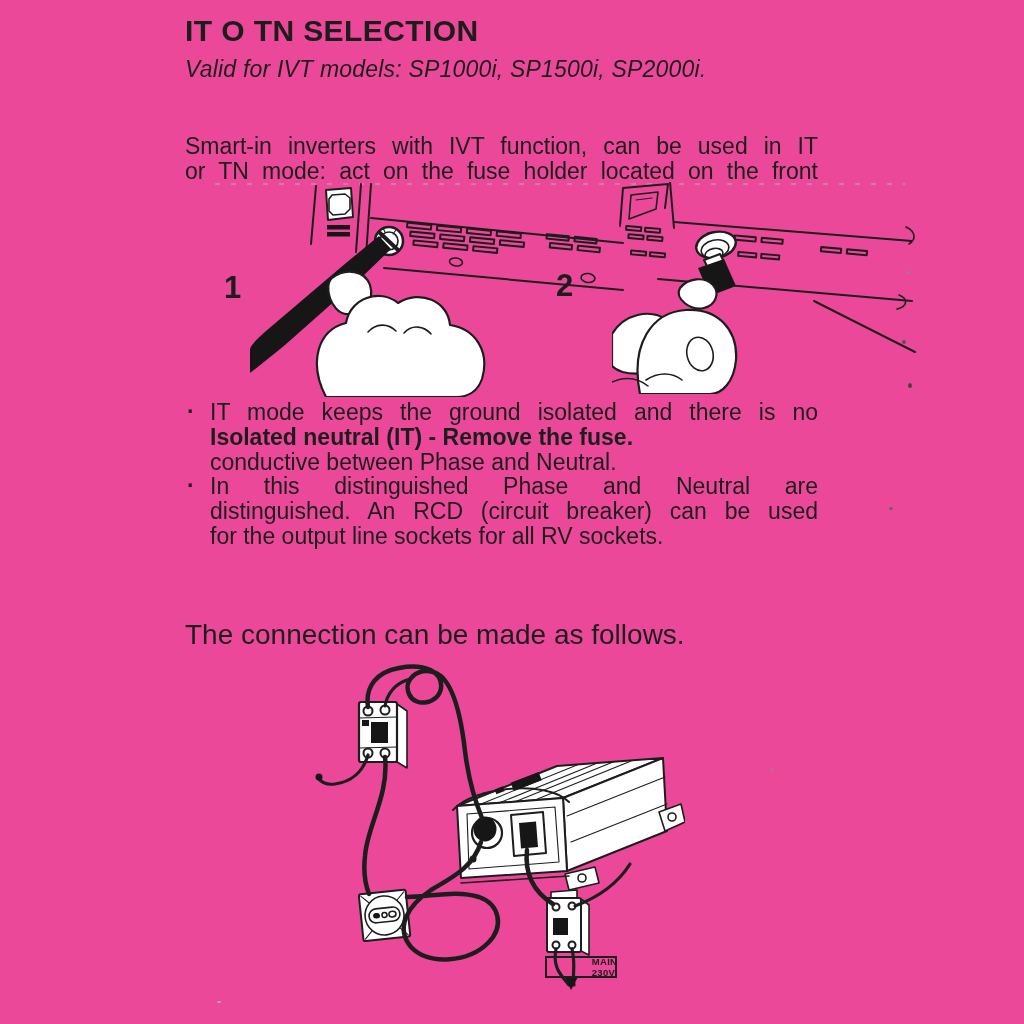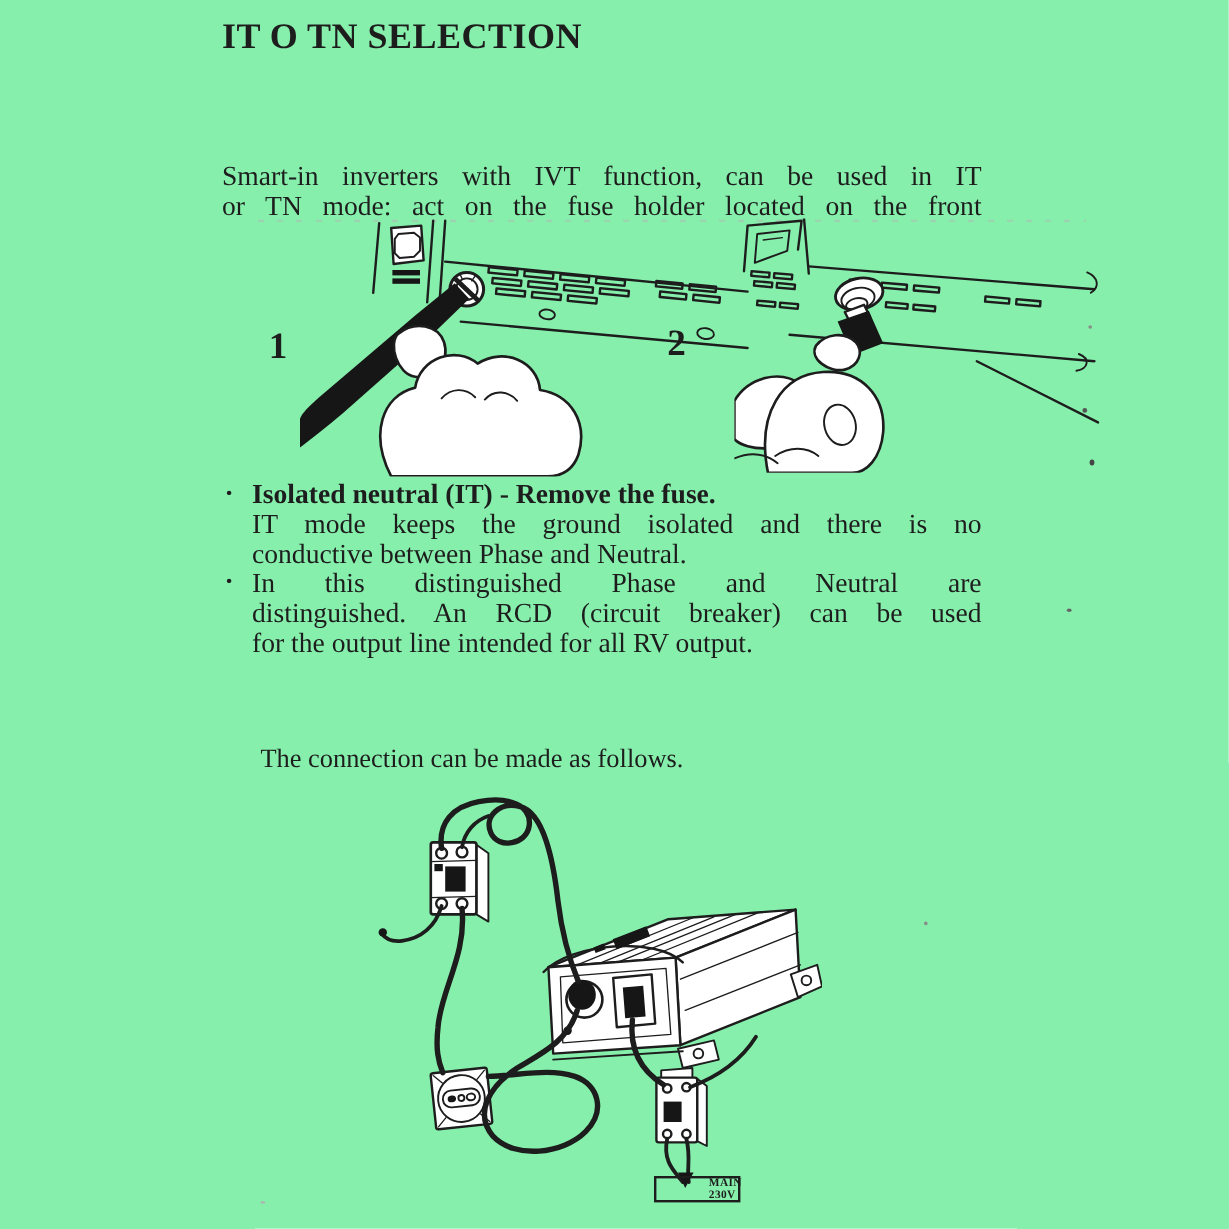--- a/index.html
+++ b/index.html
@@ -1,33 +1,33 @@
 <!DOCTYPE html>
 <html><head>
 <meta charset="utf-8">
 <style>
   html,body { margin:0; padding:0; background:#ffffff; }
   .page {
-    position:relative; width:1024px; height:1024px; background:#86efac;
-    font-family:Liberation Serif, serif; color:#1d1d1d; overflow:hidden;
+    position:relative; width:1024px; height:1024px; background:#ec4899;
+    font-family:Liberation Sans, sans-serif; color:#1d1d1d; overflow:hidden;
   }
   .abs { position:absolute; }
   .title { left:185px; top:14px; font-size:30px; font-weight:700; letter-spacing:.4px; }
   .subtitle { left:185px; top:56px; font-size:23px; font-style:italic; letter-spacing:.2px; }
   .para { left:185px; width:633px; font-size:23px; line-height:25px; }
   .intro { top:110px;margin-top:24px; }
   .line.j { text-align:justify; text-align-last:justify; }
   .bullets { top:400px; left:185px; width:633px; font-size:23px; line-height:24.8px; }
   .bullet { position:relative; padding-left:25px; }
   .bullet .marker { position:absolute; left:2px; top:-1px; font-weight:700; }
   .bhead { font-weight:700; }
-  .connection { top:619px; left:185px; font-size:22px;margin-left:32px; }
+  .connection { top:619px; left:185px; font-size:28px; }
   .fig-num { font-size:31px; font-weight:700; }
   .main-label {
-    left:545px; top:980px; width:72px; height:22px; border:2px solid #1d1d1d;
+    left:545px; top:956px; width:72px; height:22px; border:2px solid #1d1d1d;
     display:flex; align-items:center; justify-content:center;
     font-size:9.5px; font-weight:700; letter-spacing:.3px; box-sizing:border-box;
     background:transparent;
     padding-left:47px;
   }
   .speck { position:absolute; background:#8a8a8a; border-radius:50%; }
   .scanline { position:absolute; height:2px; opacity:.45;
     background:repeating-linear-gradient(90deg,#b5b5b5 0 5px,transparent 5px 16px); }
   
   svg path, svg rect, svg circle, svg ellipse {
@@ -40,20 +40,21 @@
   svg .bold  { stroke-width:2.5; }
   svg .cable { stroke-width:4.5; fill:none; }
   svg .wire  { stroke-width:3.2; fill:none; }
 </style>
 </head>
 <body>
 
 <div class="page">
 
   <div class="abs title">IT O TN SELECTION</div>
+  <div class="abs subtitle">Valid for IVT models: SP1000i, SP1500i, SP2000i.</div>
 
   <div class="abs para intro">
     <div class="line j">Smart-in inverters with IVT function, can be used in IT</div>
     <div class="line j">or TN mode: act on the fuse holder located on the front</div>
   </div>
 
   <div class="scanline" style="left:215px; top:183px; width:690px;"></div>
 
   <div class="abs fig-num" style="left:224px; top:270px;">1</div>
   <svg class="abs" style="left:250px; top:182px;" width="375" height="215" viewBox="0 0 375 215">
@@ -145,29 +146,29 @@
       <path class="wfill" style="stroke-width:2.2" d="M28,212 C18,162 40,130 74,128 C106,126 126,148 124,178 C122,200 110,212 98,212 Z"></path>
       <ellipse class="thin2" cx="88" cy="172" rx="13" ry="17" transform="rotate(-14 88 172)"></ellipse>
       <path class="thin2" d="M34,198 C46,190 60,190 70,198"></path>
       <path class="thin2" d="M0,200 C14,194 26,196 36,204"></path>
     </g>
   </svg>
 
   <div class="abs bullets">
     <div class="bullet">
       <span class="marker">·</span>
+      <div class="line j">IT mode keeps the ground isolated and there is no</div>
       <div class="line bhead">Isolated neutral (IT) - Remove the fuse.</div>
-      <div class="line j">IT mode keeps the ground isolated and there is no</div>
       <div class="line">conductive between Phase and Neutral.</div>
     </div>
     <div class="bullet">
       <span class="marker">·</span>
       <div class="line j">In this distinguished Phase and Neutral are</div>
       <div class="line j">distinguished. An RCD (circuit breaker) can be used</div>
-      <div class="line">for the output line intended for all RV output.</div>
+      <div class="line">for the output line sockets for all RV sockets.</div>
     </div>
   </div>
 
   <div class="abs connection">The connection can be made as follows.</div>
 
   <svg class="abs" style="left:315px; top:656px;" width="370" height="366" viewBox="0 0 370 366">
     <defs>
       <pattern id="hatch" width="7" height="6" patternUnits="userSpaceOnUse">
         <path d="M1,1 L5,1 M3,4 L6,4" style="stroke:#8c8c8c; stroke-width:1;"></path>
       </pattern>

